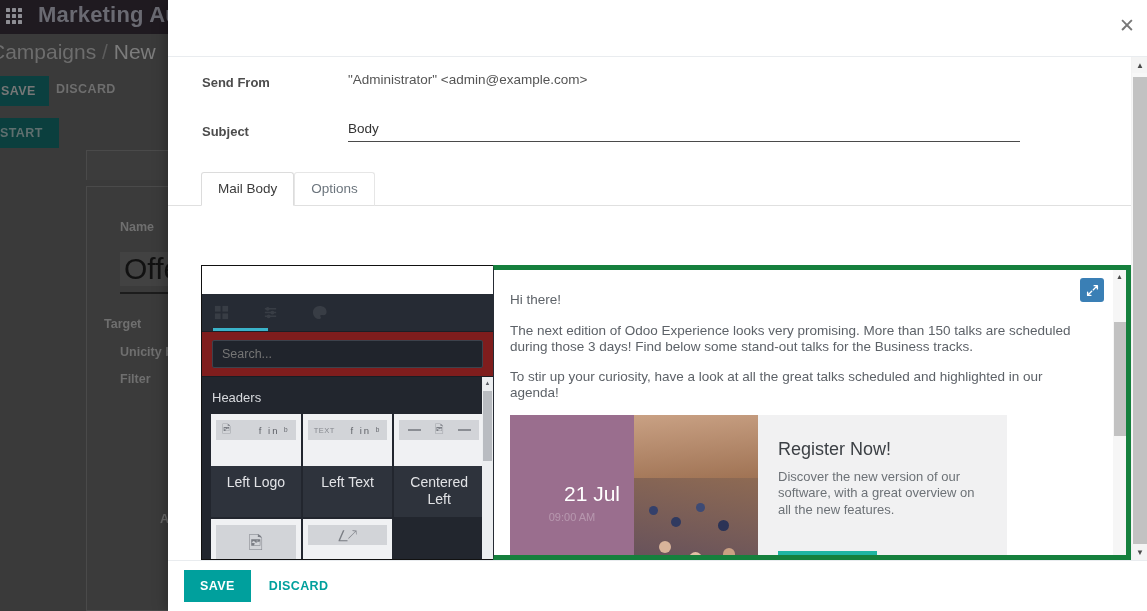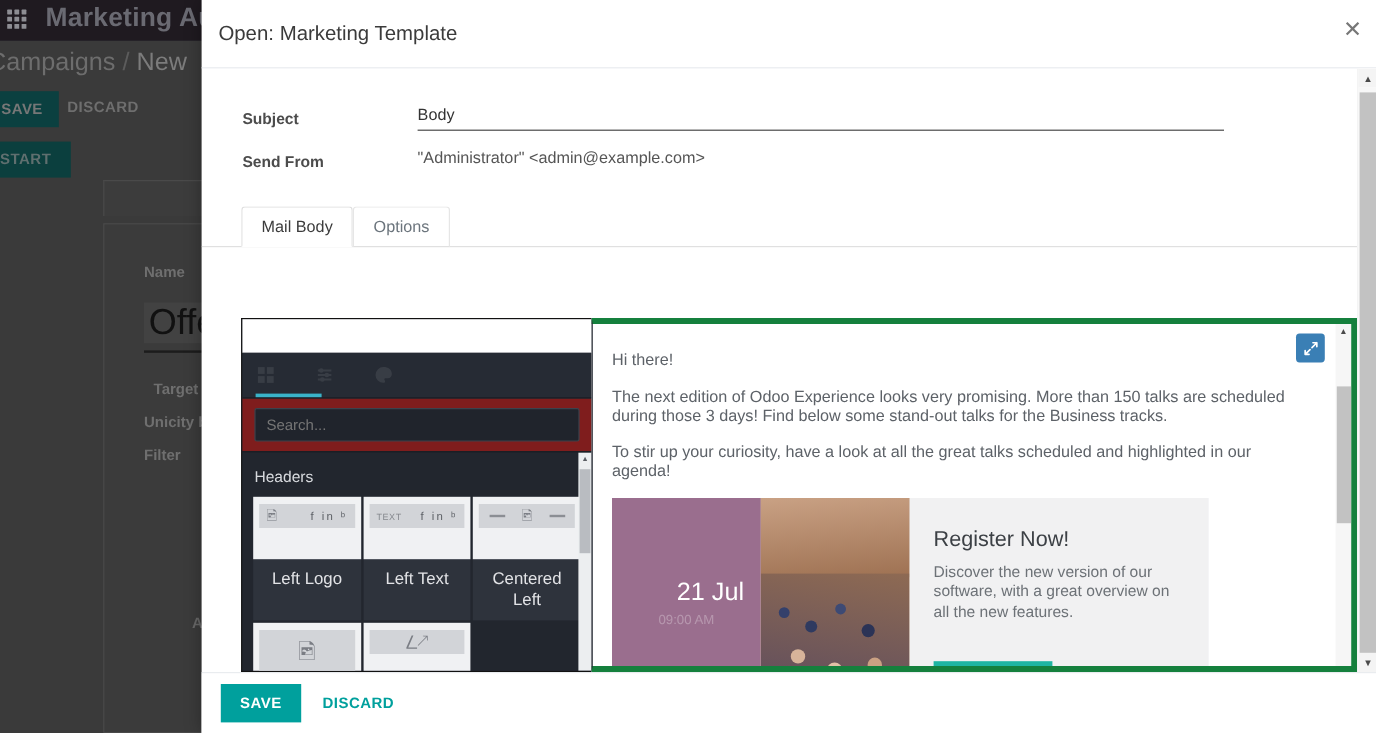--- a/index.html
+++ b/index.html
@@ -312,21 +312,21 @@
   <div class="bg-save-btn">SAVE</div>
   <div class="bg-discard-btn">DISCARD</div>
   <div class="bg-start-btn">START</div>
 
   <div class="bg-sheet-top"></div>
   <div class="bg-sheet"></div>
 
   <div class="bg-lbl" style="top:220px;left:120px;">Name</div>
   <div class="bg-name-val">Offe</div>
   <div class="bg-name-underline"></div>
-  <div class="bg-lbl" style="top:317px;left:128px;text-align:right;">Target</div>
+  <div class="bg-lbl" style="top:317px;left:104px;text-align:right;">Target</div>
   <div class="bg-lbl" style="top:345px;left:120px;">Unicity b</div>
   <div class="bg-lbl" style="top:372px;left:120px;">Filter</div>
   <div class="bg-add-btn">A</div>
 
   <div class="bg-navbar">
     <div class="bg-navbar-inner"></div>
     <div class="bg-apps-icon">
       <i></i>
         <i></i>
         <i></i>
@@ -343,35 +343,34 @@
     <div class="bg-right" style="left:880px;">0</div>
     <div class="bg-right" style="left:900px;">10</div>
     <div class="bg-right" style="left:950px;">0</div>
     <div class="bg-right" style="left:1040px;">My Company</div>
   </div>
 </div>
 
 <div id="modal">
 
   <div class="modal-header">
-    <div class="modal-title">Open: Marketing Template</div>
     <button class="modal-close">✕</button>
   </div>
 
   <div class="modal-body">
     <div class="modal-body-inner">
+
+      <div class="form-row row-sendfrom">
+        <div class="lbl">Send From</div>
+        <div class="sendfrom-val">"Administrator" &lt;admin@example.com&gt;</div>
+      </div>
 
       <div class="form-row row-subject">
         <div class="lbl">Subject</div>
         <input class="subject-input" value="Body" style="">
-      </div>
-
-      <div class="form-row row-sendfrom">
-        <div class="lbl">Send From</div>
-        <div class="sendfrom-val">"Administrator" &lt;admin@example.com&gt;</div>
       </div>
 
       <div class="tabs">
         <button class="tab active">Mail Body</button>
         <button class="tab inactive">Options</button>
       </div>
 
       <div class="editor-wrap">
 
         <div class="snippets">

